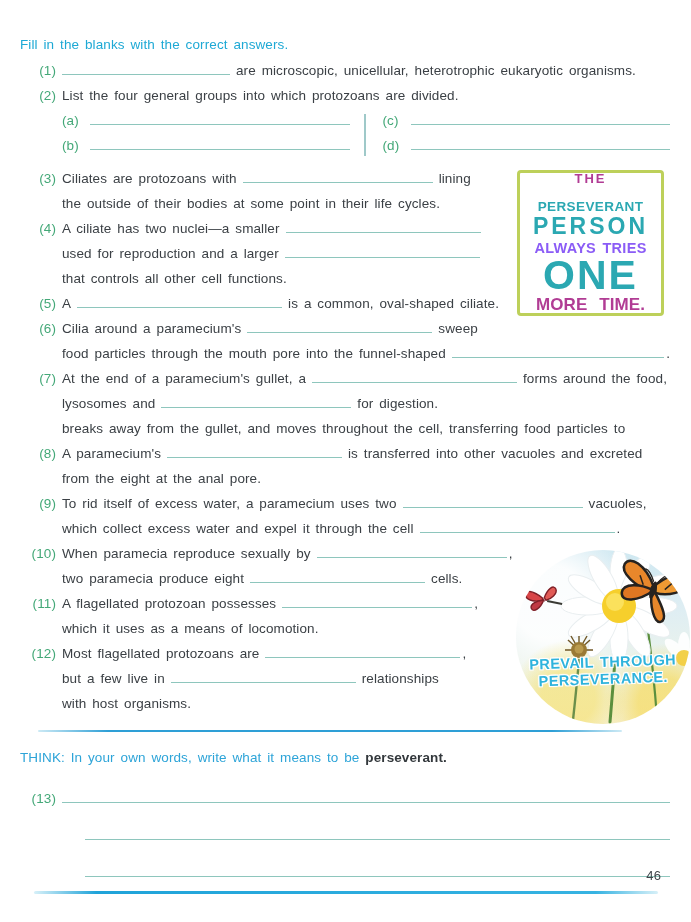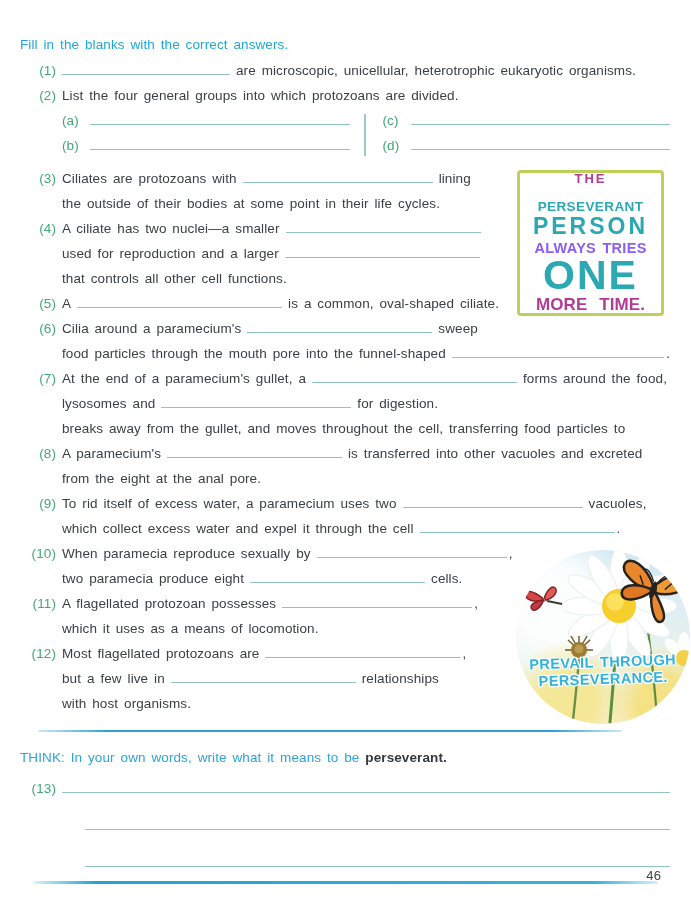--- a/index.html
+++ b/index.html
@@ -23,21 +23,21 @@
   .subrow{display:flex;align-items:baseline;gap:8px;line-height:17px;margin-bottom:8px;}
   .sublabel{color:#44a878;width:20px;flex:0 0 auto;}
   .vsep{width:1.5px;background:#9fc9c9;margin:2px 17px 6px 14px;}
   .divider1{height:2px;border-radius:2px;margin:18px 48px 0 18px;
     background:linear-gradient(to right,#cdeaf5,#2e9fd6 12%,#2e9fd6 88%,#cdeaf5);}
   .divider2{height:3px;border-radius:3px;margin:14px 12px 0 14px;
     background:linear-gradient(to right,#d7f0f8,#1fa3d9 10%,#36b3e2 90%,#d7f0f8);}
   .think{margin-top:17px;line-height:17px;white-space:nowrap;}
   .think .lead{color:#2da4d8;}
   .think .emph{color:#33383c;font-weight:600;}
-  .q13row{margin-top:14px;margin-bottom:0;}
+  .q13row{margin-top:24px;margin-bottom:0;}
   .q13line{padding-left:65px;margin-top:24px;}
   .pagenum{position:absolute;right:30px;top:868px;font-size:13px;color:#3f4449;}
 
   
   .badge{position:absolute;left:517px;top:170px;width:147px;height:146px;
     background:#fff;border:3.5px solid #bdd05a;border-radius:4px;
     display:flex;flex-direction:column;align-items:center;justify-content:center;
     text-align:center;font-weight:bold;line-height:1.12;box-sizing:border-box;}
   .badge .b1{color:#b13c94;font-size:13px;letter-spacing:2px;}
   .badge .b2{color:#2ba8b2;font-size:13.5px;letter-spacing:.4px;margin-top:13px;}

